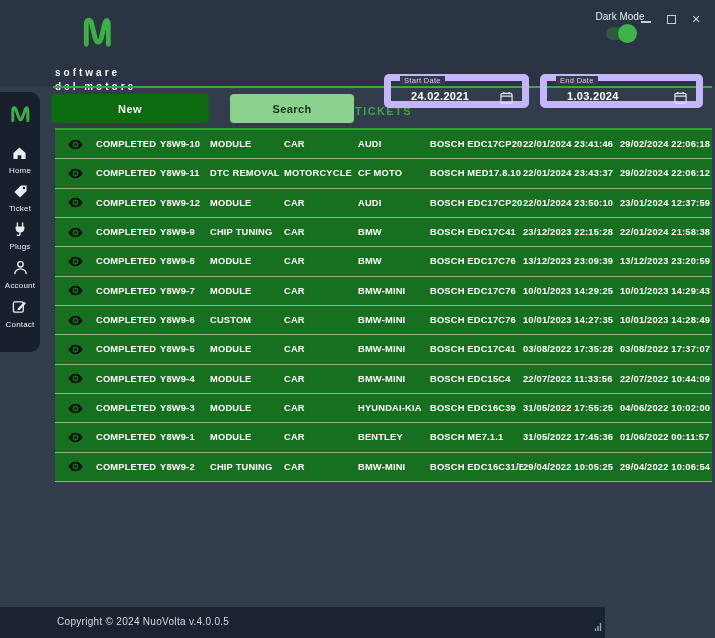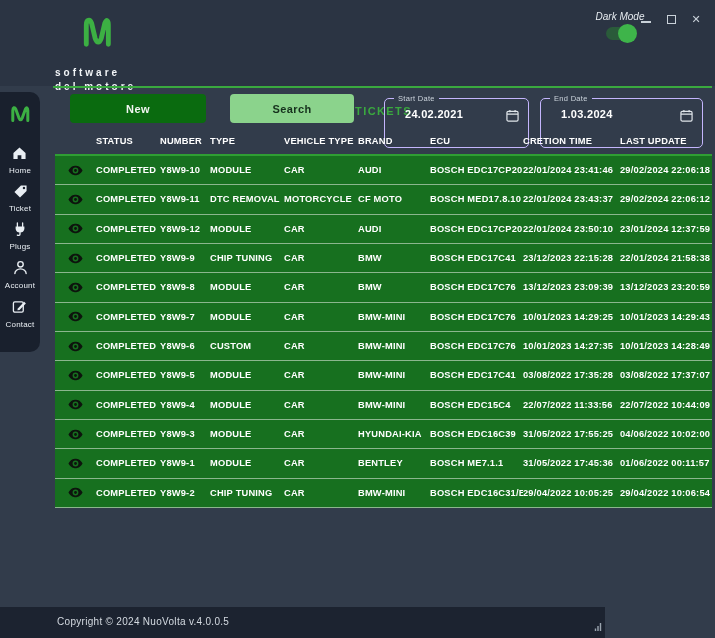--- a/index.html
+++ b/index.html
@@ -11,44 +11,44 @@
   *{box-sizing:border-box; margin:0; padding:0;}
   html,body{width:715px; height:638px; overflow:hidden;}
   body{
     position:relative; background:var(--main-bg);
     font-family:"Liberation Sans", sans-serif; -webkit-font-smoothing:antialiased;
   }
   
   .header{position:absolute; left:0; top:0; width:715px; height:86px; background:var(--header-bg);}
   .logo-wrap{position:absolute; left:55px; top:12px; display:flex; align-items:center; gap:10px;flex-direction:column;}
   .logo-text{color:#f2f5f8; font-weight:bold; font-size:10px; letter-spacing:3px; line-height:14px;}
-  .darkmode{position:absolute; left:592px; top:11px; width:56px; text-align:center;font-style:italic;}
+  .darkmode{position:absolute; left:592px; top:11px; width:56px; text-align:center;}
   .darkmode-label{color:#e6ebf0; font-size:10px; margin-bottom:5px;}
   .toggle{position:relative; width:28px; height:13px; margin:0 auto; background:#2a5b3a; border-radius:7px; cursor:pointer;}
   .toggle-knob{position:absolute; right:-3px; top:-3px; width:19px; height:19px; border-radius:50%; background:var(--toggle-on);}
   .win-controls{position:absolute; right:13px; top:13px; display:flex; align-items:center; gap:13px; color:#c9d1d9;}
   .wc{width:12px; height:12px; display:flex; align-items:center; justify-content:center; cursor:pointer;}
   .wc-min{width:10px; border-top:2px solid #c9d1d9; margin-top:6px;}
   .wc-max{width:9px; height:9px; border:1.5px solid #c9d1d9;}
   .wc-close{font-size:11px; line-height:11px;}
   .page-title{position:absolute; left:55px; top:61px; width:657px; text-align:center;
     color:var(--accent); font-size:11px; font-weight:bold; letter-spacing:1.4px;margin-top:44px;}
   .green-line{position:absolute; left:53px; top:86px; width:659px; height:2px; background:var(--accent);}
   
   .sidebar{position:absolute; left:0; top:92px; width:40px; height:260px; background:var(--sidebar-bg);
     border-radius:0 10px 10px 0; display:flex; flex-direction:column; align-items:center; padding-top:13px;}
   .side-logo{margin-bottom:10px;}
   .side-item{display:flex; flex-direction:column; align-items:center; gap:2px; margin-top:9px; cursor:pointer;}
   .side-item .lbl{color:#e9eef3; font-size:8px; letter-spacing:.2px;}
   
   .btn{position:absolute; top:94px; height:29px; border:none; border-radius:4px;
     font-family:"Liberation Sans",sans-serif; font-size:11px; font-weight:bold; cursor:pointer; letter-spacing:.4px;}
-  .btn-new{left:70px; width:136px; background:var(--new-btn); color:#f2f6f2;}
+  .btn-new{left:51px; width:158px; background:var(--new-btn); color:#f2f6f2;}
   .btn-search{left:230px; width:124px; background:var(--search-btn); color:var(--search-text);}
-  .datefield{position:absolute; top:98px; height:50px; border:1px solid #c4b5fd; border-radius:5px; cursor:text;}
+  .datefield{position:absolute; top:74px; height:34px; border:7px solid #c4b5fd; border-radius:5px; cursor:text;}
   .df-start{left:384px; width:145px;}
   .df-end{left:540px; width:163px;}
   .df-label{position:absolute; left:9px; top:-5px; padding:0 4px; background:var(--main-bg);
     color:#ccd4dc; font-size:7.5px; letter-spacing:.3px;}
   .df-value{position:absolute; left:12px; top:9px; color:#fff; font-size:11px; font-weight:bold; letter-spacing:.3px;margin-left:8px;}
   .df-cal{position:absolute; right:9px; top:9px;}
   
   .table{position:absolute; left:55px; top:128px; width:657px;}
   .trow{display:grid; grid-template-columns:41px 64px 50px 74px 74px 72px 93px 97px 1fr; align-items:center;}
   .thead{height:26px; color:#eef2f6; font-size:9.5px; font-weight:bold; letter-spacing:.3px;}
@@ -176,31 +176,20 @@
   <span class="df-value">1.03.2024</span>
   <span class="df-cal">
     <svg width="13" height="13" viewBox="0 0 14 14" fill="none" stroke="#dfe5ea" stroke-width="1.3">
       <rect x="1" y="2.5" width="12" height="10.5" rx="1.5"></rect>
       <path d="M1 5.5 H13 M4.2 1 V3.5 M9.8 1 V3.5"></path>
     </svg>
   </span>
 </div>
 
 <div class="table">
-  <div class="trow thead">
-    <div class="c c-eye"></div>
-    <div class="c">STATUS</div>
-    <div class="c">NUMBER</div>
-    <div class="c">TYPE</div>
-    <div class="c">VEHICLE TYPE</div>
-    <div class="c">BRAND</div>
-    <div class="c">ECU</div>
-    <div class="c">CRETION TIME</div>
-    <div class="c">LAST UPDATE</div>
-  </div>
   <div class="tbody">
       <div class="trow body-row">
     <div class="c c-eye">
       <span class="eye">
         <svg width="15" height="11" viewBox="0 0 16 11">
           <path d="M0.5 5.5 C3 1 6 0.5 8 0.5 C10 0.5 13 1 15.5 5.5 C13 10 10 10.5 8 10.5 C6 10.5 3 10 0.5 5.5 Z" fill="#0d140d"></path>
           <circle cx="8" cy="5.5" r="3.1" fill="#17701f"></circle>
           <circle cx="8" cy="5.5" r="1.5" fill="#0d140d"></circle>
         </svg>
       </span>

